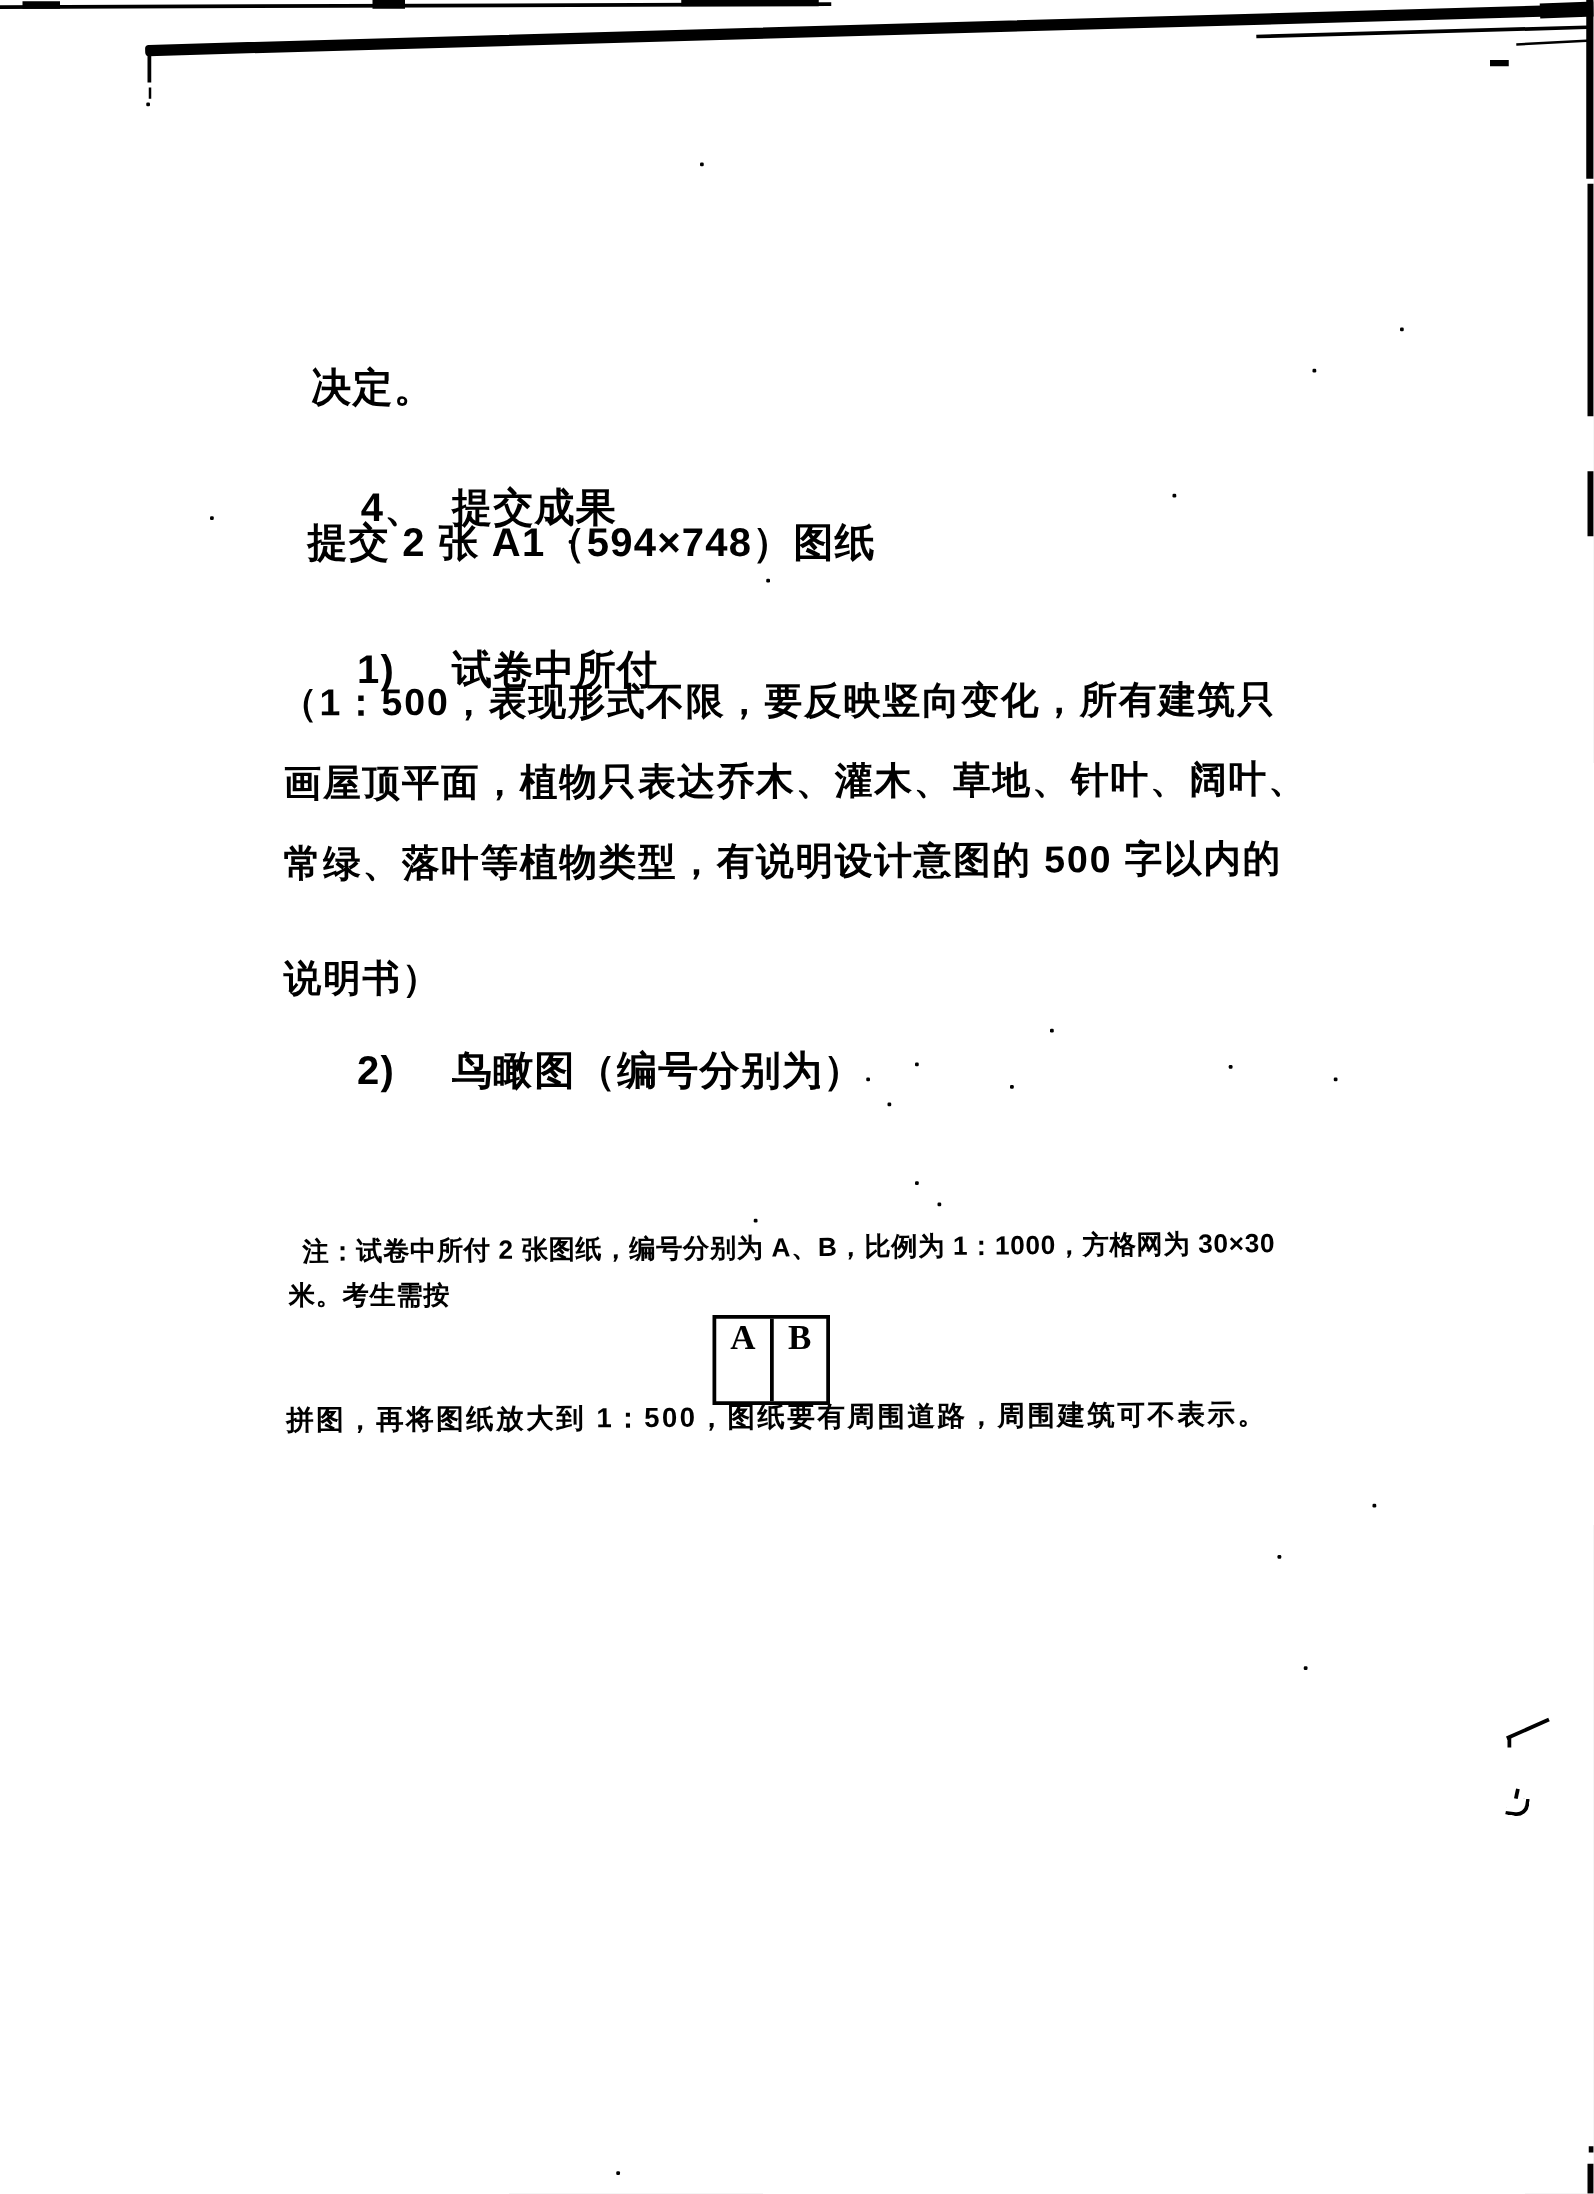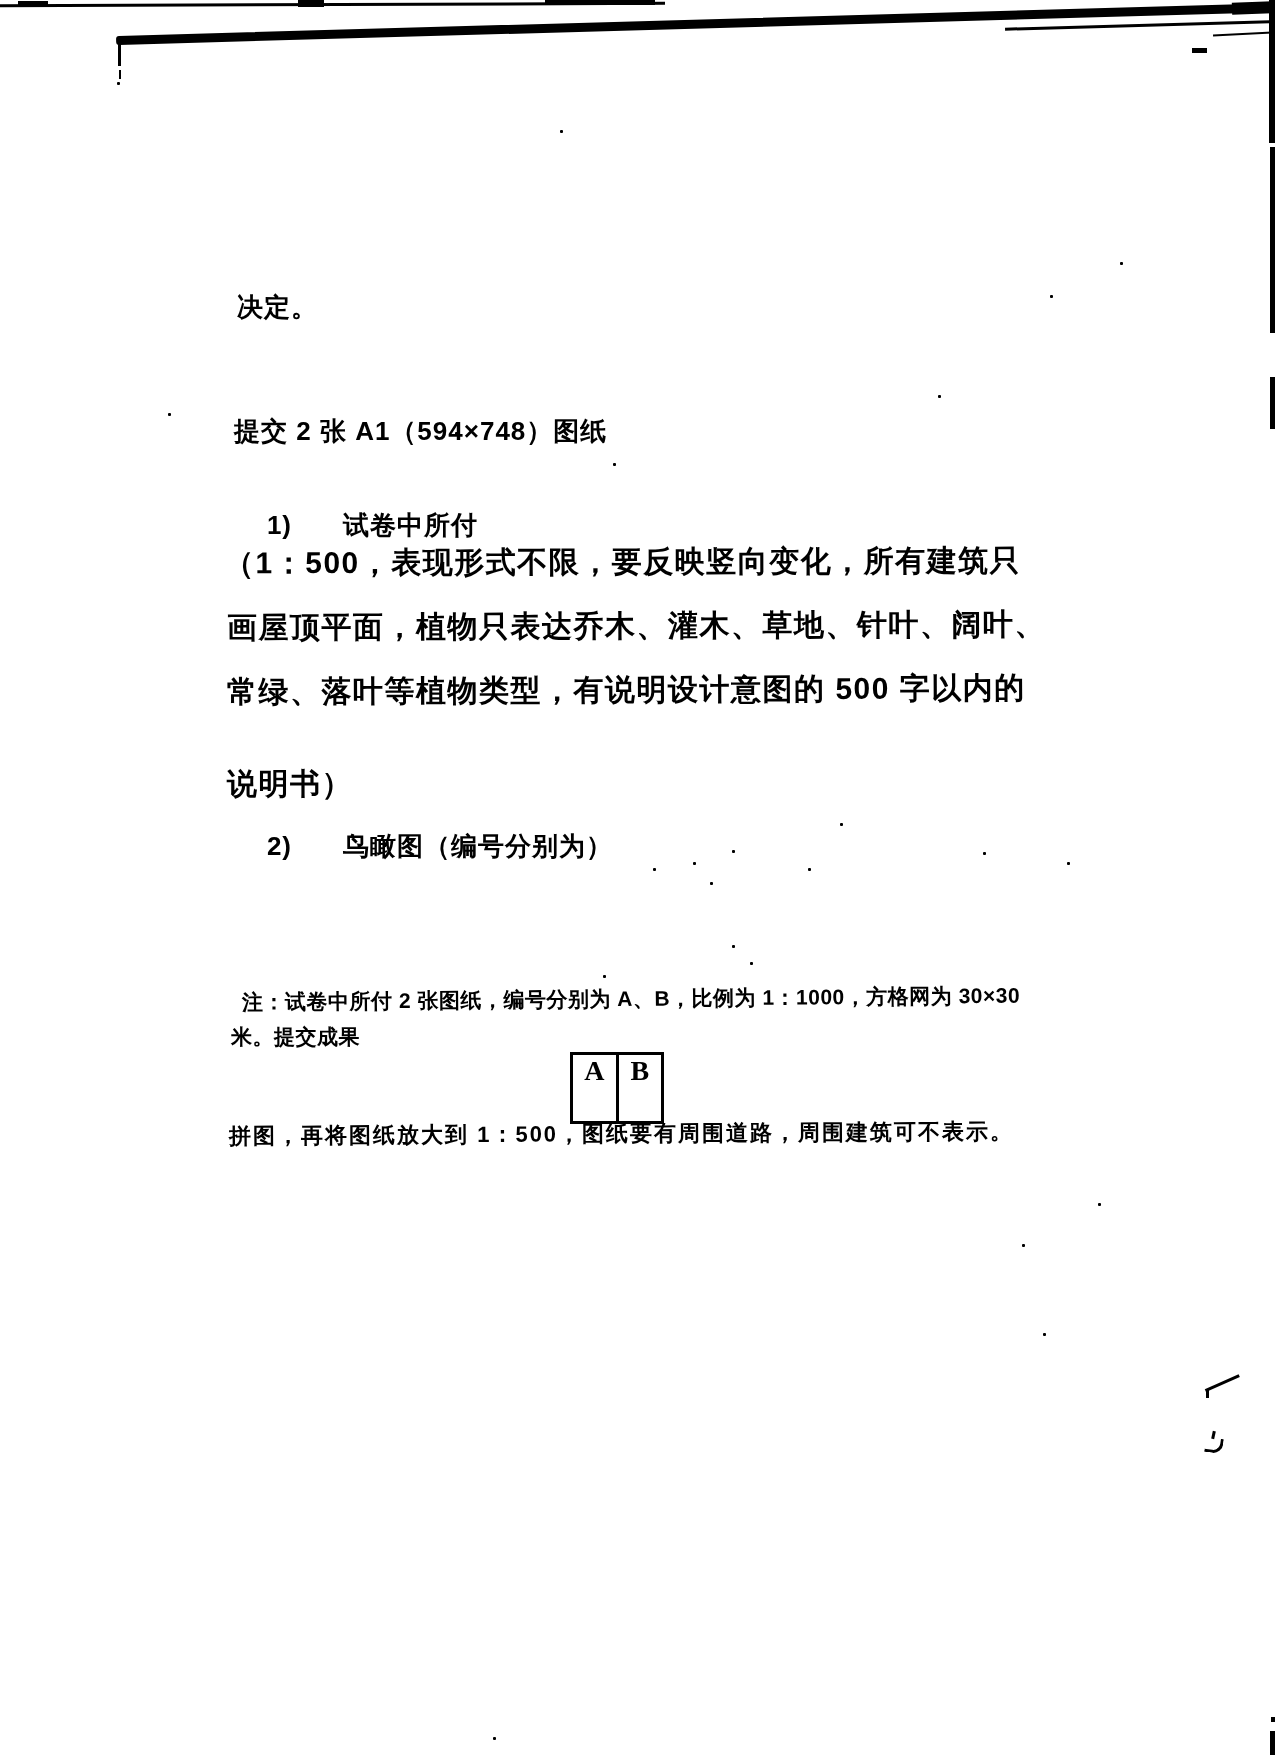--- a/index.html
+++ b/index.html
@@ -1,21 +1,21 @@
 <!DOCTYPE html>
 <html><head>
 <meta charset="utf-8">
 <style>
   html,body{margin:0;padding:0;background:#e8e8e8;}
   .page{
     position:relative;width:1275px;height:1755px;background:#ffffff;
     overflow:hidden;font-family:"Liberation Sans",sans-serif;color:#000;
   }
   .ln{position:absolute;white-space:pre;font-weight:bold;line-height:1.05;}
-  .t26{font-size:26px;letter-spacing:1px;}
+  .t26{font-size:32px;letter-spacing:1px;margin-left:12px;}
   .t30{font-size:30px;letter-spacing:1.5px;}
   .t21{font-size:21px;letter-spacing:0.5px;}
   .t22{font-size:22px;letter-spacing:2px;}
   .num{display:inline-block;}
   .num-w73{width:73px;}
   .num-w76{width:76px;}
   .art{position:absolute;background:#000;}
   
   .topline{left:0;top:3px;width:665px;height:3px;transform:rotate(-0.2deg);}
   .topblob1{left:18px;top:1px;width:30px;height:6px;}
@@ -67,38 +67,41 @@
   <div class="art lvert"></div>
   <div class="art lvert2"></div>
   <div class="art rstrip1"></div>
   <div class="art rstrip2"></div>
   <div class="art rstrip3"></div>
   <div class="art brmark1"></div>
   <div class="art brmark2"></div>
 
   <div class="ln t26" style="left:237px;top:294px">决定。</div>
 
+  <div class="ln t26" style="left:237px;top:356px">
+    <span class="num num-w73">4、</span><span>提交成果</span>
+  </div>
 
   <div class="ln t26" style="left:234px;top:418px">提交 2 张 A1（594×748）图纸</div>
 
   <div class="ln t26" style="left:234px;top:485px">
     <span class="num num-w76">1)</span><span>试卷中所付</span>
   </div>
 
   <div class="ln t30" style="left:224px;top:546px;transform:rotate(-0.2deg)">（1：500，表现形式不限，要反映竖向变化，所有建筑只</div>
   <div class="ln t30" style="left:227px;top:610px;transform:rotate(-0.25deg)">画屋顶平面，植物只表达乔木、灌木、草地、针叶、阔叶、</div>
   <div class="ln t30" style="left:227px;top:674px;transform:rotate(-0.3deg)">常绿、落叶等植物类型，有说明设计意图的 500 字以内的</div>
   <div class="ln t30" style="left:227px;top:768px">说明书）</div>
 
   <div class="ln t26" style="left:234px;top:806px">
     <span class="num num-w76">2)</span><span>鸟瞰图（编号分别为）</span>
   </div>
 
   <div class="ln t21" style="left:242px;top:988px;transform:rotate(-0.5deg)">注：试卷中所付 2 张图纸，编号分别为 A、B，比例为 1：1000，方格网为 30×30</div>
-  <div class="ln t21" style="left:231px;top:1026px">米。提交成果</div>
+  <div class="ln t21" style="left:231px;top:1026px">米。考生需按</div>
 
   <div class="sheetbox">
     <div class="sheetcell a">A</div>
     <div class="sheetcell">B</div>
   </div>
 
   <div class="ln t22" style="left:229px;top:1122px;transform:rotate(-0.35deg)">拼图，再将图纸放大到 1：500，图纸要有周围道路，周围建筑可不表示。</div>
 
   <div class="art pen1-line"></div>
   <div class="art pen1-tick"></div>

